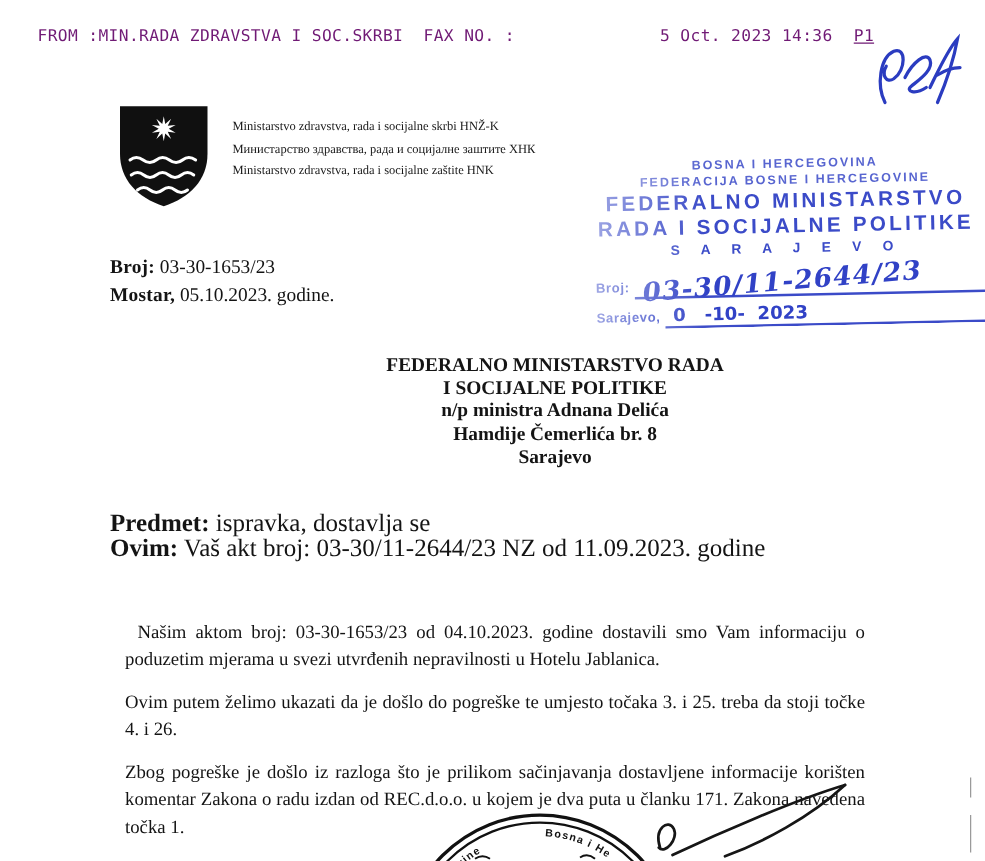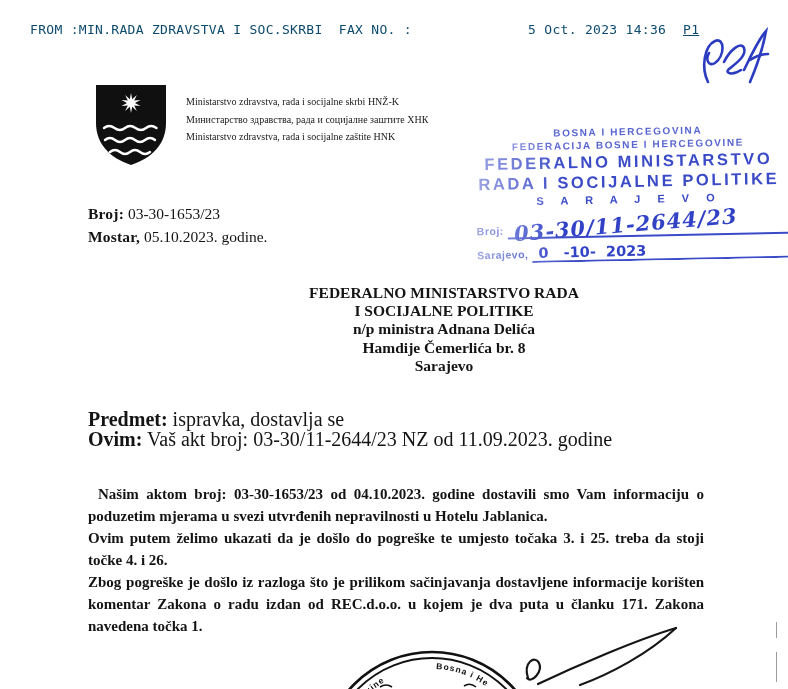--- a/index.html
+++ b/index.html
@@ -5,21 +5,21 @@
   html,body{margin:0;padding:0;background:#888;}
   #canvas{
     position:relative;width:788px;height:689px;background:#ffffff;
     overflow:hidden;font-family:"Liberation Serif",serif;color:#141414;
     margin:0 auto;
   }
 
   
   .fax-header{
     position:absolute;top:22px;left:0;width:788px;height:18px;
-    font-family:"DejaVu Sans Mono",monospace;font-size:13px;color:#0c4a6e;
+    font-family:"DejaVu Sans Mono",monospace;font-size:13px;color:#701a75;
     letter-spacing:.3px;
   }
   .fax-from{position:absolute;left:30px;top:0;white-space:pre;}
   .fax-datetime{position:absolute;left:528px;top:0;white-space:pre;}
   .fax-page{position:absolute;left:683px;top:0;text-decoration:underline;}
 
   
   .org-lines{position:absolute;left:186px;top:93px;width:420px;
     font-size:10px;line-height:17.5px;color:#181818;}
   .org-lines div{white-space:nowrap;}
@@ -55,21 +55,21 @@
   
   .addressee{position:absolute;left:254px;top:284px;width:380px;text-align:center;
     font-weight:bold;font-size:15.5px;line-height:18.2px;}
 
   
   .subject{position:absolute;left:88px;top:410px;font-size:20px;line-height:19.5px;}
 
   
   .body-text{position:absolute;left:88px;top:483px;width:616px;
     font-size:15px;line-height:22px;text-align:justify;}
-  .body-text p{margin:0;font-weight:bold;}
+  .body-text p{margin:12px;}
   .body-text p.indent{text-indent:10px;}
   .closing{position:absolute;left:88px;top:630px;font-size:15px;}
 
   
   .seal-svg{position:absolute;left:322px;top:650px;}
   .sig-svg{position:absolute;left:518px;top:626px;}
   .paraph-svg{position:absolute;left:698px;top:26px;}
   .shield-svg{position:absolute;left:90px;top:82px;}
 
   .artifact{position:absolute;width:1px;background:#9a9a9a;}

